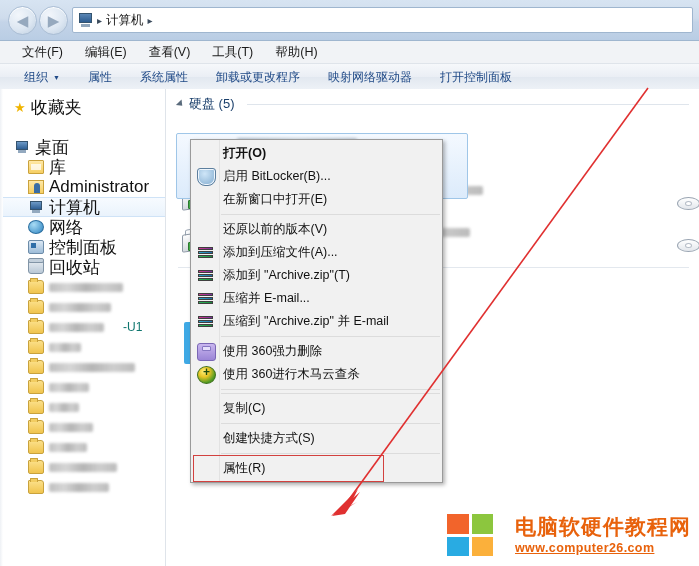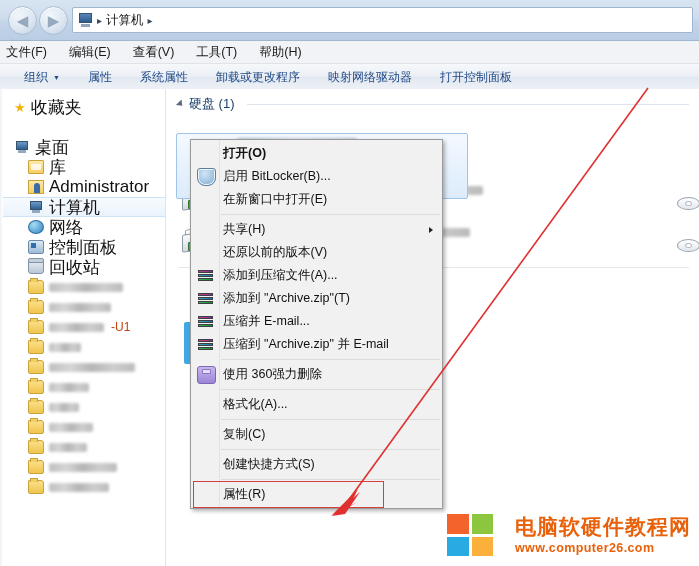--- a/index.html
+++ b/index.html
@@ -35,21 +35,21 @@
   }
   .pc-ico{width:16px;height:14px;position:relative;flex:none;}
   .pc-ico .scr{position:absolute;left:2px;top:0;width:13px;height:10px;background:linear-gradient(to bottom,#5a86b5,#2c5c90);border:1px solid #33536f;box-sizing:border-box;}
   .pc-ico .base{position:absolute;left:4px;bottom:0;width:9px;height:3px;background:#8fa5bb;}
   .crumbsep{color:#3a4a5c;font-size:10px;}
   .crumbtxt{font-size:12.5px;color:#1a1a1a;}
 
   
   .menubar{
     height:22px;background:#f1f3f6;border-bottom:1px solid #dfe4ea;
-    display:flex;align-items:center;padding-left:6px;gap:22px;
+    display:flex;align-items:center;padding-left:22px;gap:22px;
     font-size:12.5px;color:#1a1a1a;
   }
   .menubar span{cursor:default;}
 
   
   .cmdbar{
     height:26px;
     background:linear-gradient(to bottom,#f6f8fb 0%,#eaeef4 50%,#e2e8f0 51%,#eef2f7 100%);
     border-bottom:1px solid #ccd5e0;
     display:flex;align-items:center;padding-left:24px;gap:28px;
@@ -184,21 +184,21 @@
 
   
   .arrow-svg{position:absolute;left:0;top:0;width:699px;height:566px;z-index:60;pointer-events:none;}
 
   
   .wm{position:absolute;right:8px;bottom:10px;z-index:70;display:flex;align-items:center;gap:22px;}
   .wm-logo{width:46px;height:42px;display:grid;grid-template-columns:1fr 1fr;grid-template-rows:1fr 1fr;gap:3px;}
   .wm-logo i{display:block;}
   .wm-txt{line-height:1;}
   .wm-t1{font-size:21px;font-weight:bold;color:#e8620c;letter-spacing:1px;}
-  .wm-t2{font-size:12.5px;font-weight:bold;color:#e8620c;margin-top:5px;letter-spacing:.4px;}
+  .wm-t2{font-size:12.5px;font-weight:bold;color:#e8620c;margin-top:5px;letter-spacing:.4px;text-decoration:underline;}
 </style>
 </head>
 <body>
 
 <div id="app">
 
   <div class="titlebar">
     <div class="navbtns">
       <div class="navcircle">◀</div>
       <div class="navcircle">▶</div>
@@ -283,21 +283,21 @@
             <span class="ico ico-folder"></span>
             <span class="blur" style="width: 74px;"></span>
           </div>
           <div class="navitem lvl2">
             <span class="ico ico-folder"></span>
             <span class="blur" style="width: 62px;"></span>
           </div>
           <div class="navitem lvl2">
             <span class="ico ico-folder"></span>
             <span class="blur" style="width: 55px;"></span>
-            <span style="font-size: 12px; color: #c2410c; margin-left: 2px;">-U1</span>
+            <span style="font-size: 12px; color: #0f766e; margin-left: 14px;">-U1</span>
           </div>
           <div class="navitem lvl2">
             <span class="ico ico-folder"></span>
             <span class="blur" style="width: 32px;"></span>
           </div>
           <div class="navitem lvl2">
             <span class="ico ico-folder"></span>
             <span class="blur" style="width: 86px;"></span>
           </div>
           <div class="navitem lvl2">
@@ -324,21 +324,21 @@
             <span class="ico ico-folder"></span>
             <span class="blur" style="width: 60px;"></span>
           </div>
         </div>
     </div>
 
     <div class="listpane">
 
       <div class="grouphdr">
         <span class="tri"></span>
-        <span>硬盘 (1)</span>
+        <span>硬盘 (5)</span>
         <span class="gline"></span>
       </div>
 
       <div style="height:62px"></div>
 
       <div class="drive">
         <span class="drv-ico">
             <span class="top"></span>
             <span class="body"></span>
             <span class="led"></span>
@@ -395,24 +395,20 @@
         </div>
         <div class="mi">
           <span class="mico mico-shield"></span>
           <span>启用 BitLocker(B)...</span>
         </div>
         <div class="mi">
           <span>在新窗口中打开(E)</span>
         </div>
         <div class="msep"></div>
         <div class="mi">
-          <span>共享(H)</span>
-          <span class="arrow"></span>
-        </div>
-        <div class="mi">
           <span>还原以前的版本(V)</span>
         </div>
         <div class="mi">
           <span class="mico mico-rar">
             <i></i>
             <i></i>
             <i></i>
           </span>
           <span>添加到压缩文件(A)...</span>
         </div>
@@ -438,24 +434,25 @@
             <i></i>
             <i></i>
           </span>
           <span>压缩到 "Archive.zip" 并 E-mail</span>
         </div>
         <div class="msep"></div>
         <div class="mi">
           <span class="mico mico-shred"></span>
           <span>使用 360强力删除</span>
         </div>
-        <div class="msep"></div>
-        <div class="mi">
-          <span>格式化(A)...</span>
-        </div>
+        <div class="mi">
+          <span class="mico mico-360"></span>
+          <span>使用 360进行木马云查杀</span>
+        </div>
+        <div class="msep"></div>
         <div class="msep"></div>
         <div class="mi">
           <span>复制(C)</span>
         </div>
         <div class="msep"></div>
         <div class="mi">
           <span>创建快捷方式(S)</span>
         </div>
         <div class="msep"></div>
         <div class="mi">

